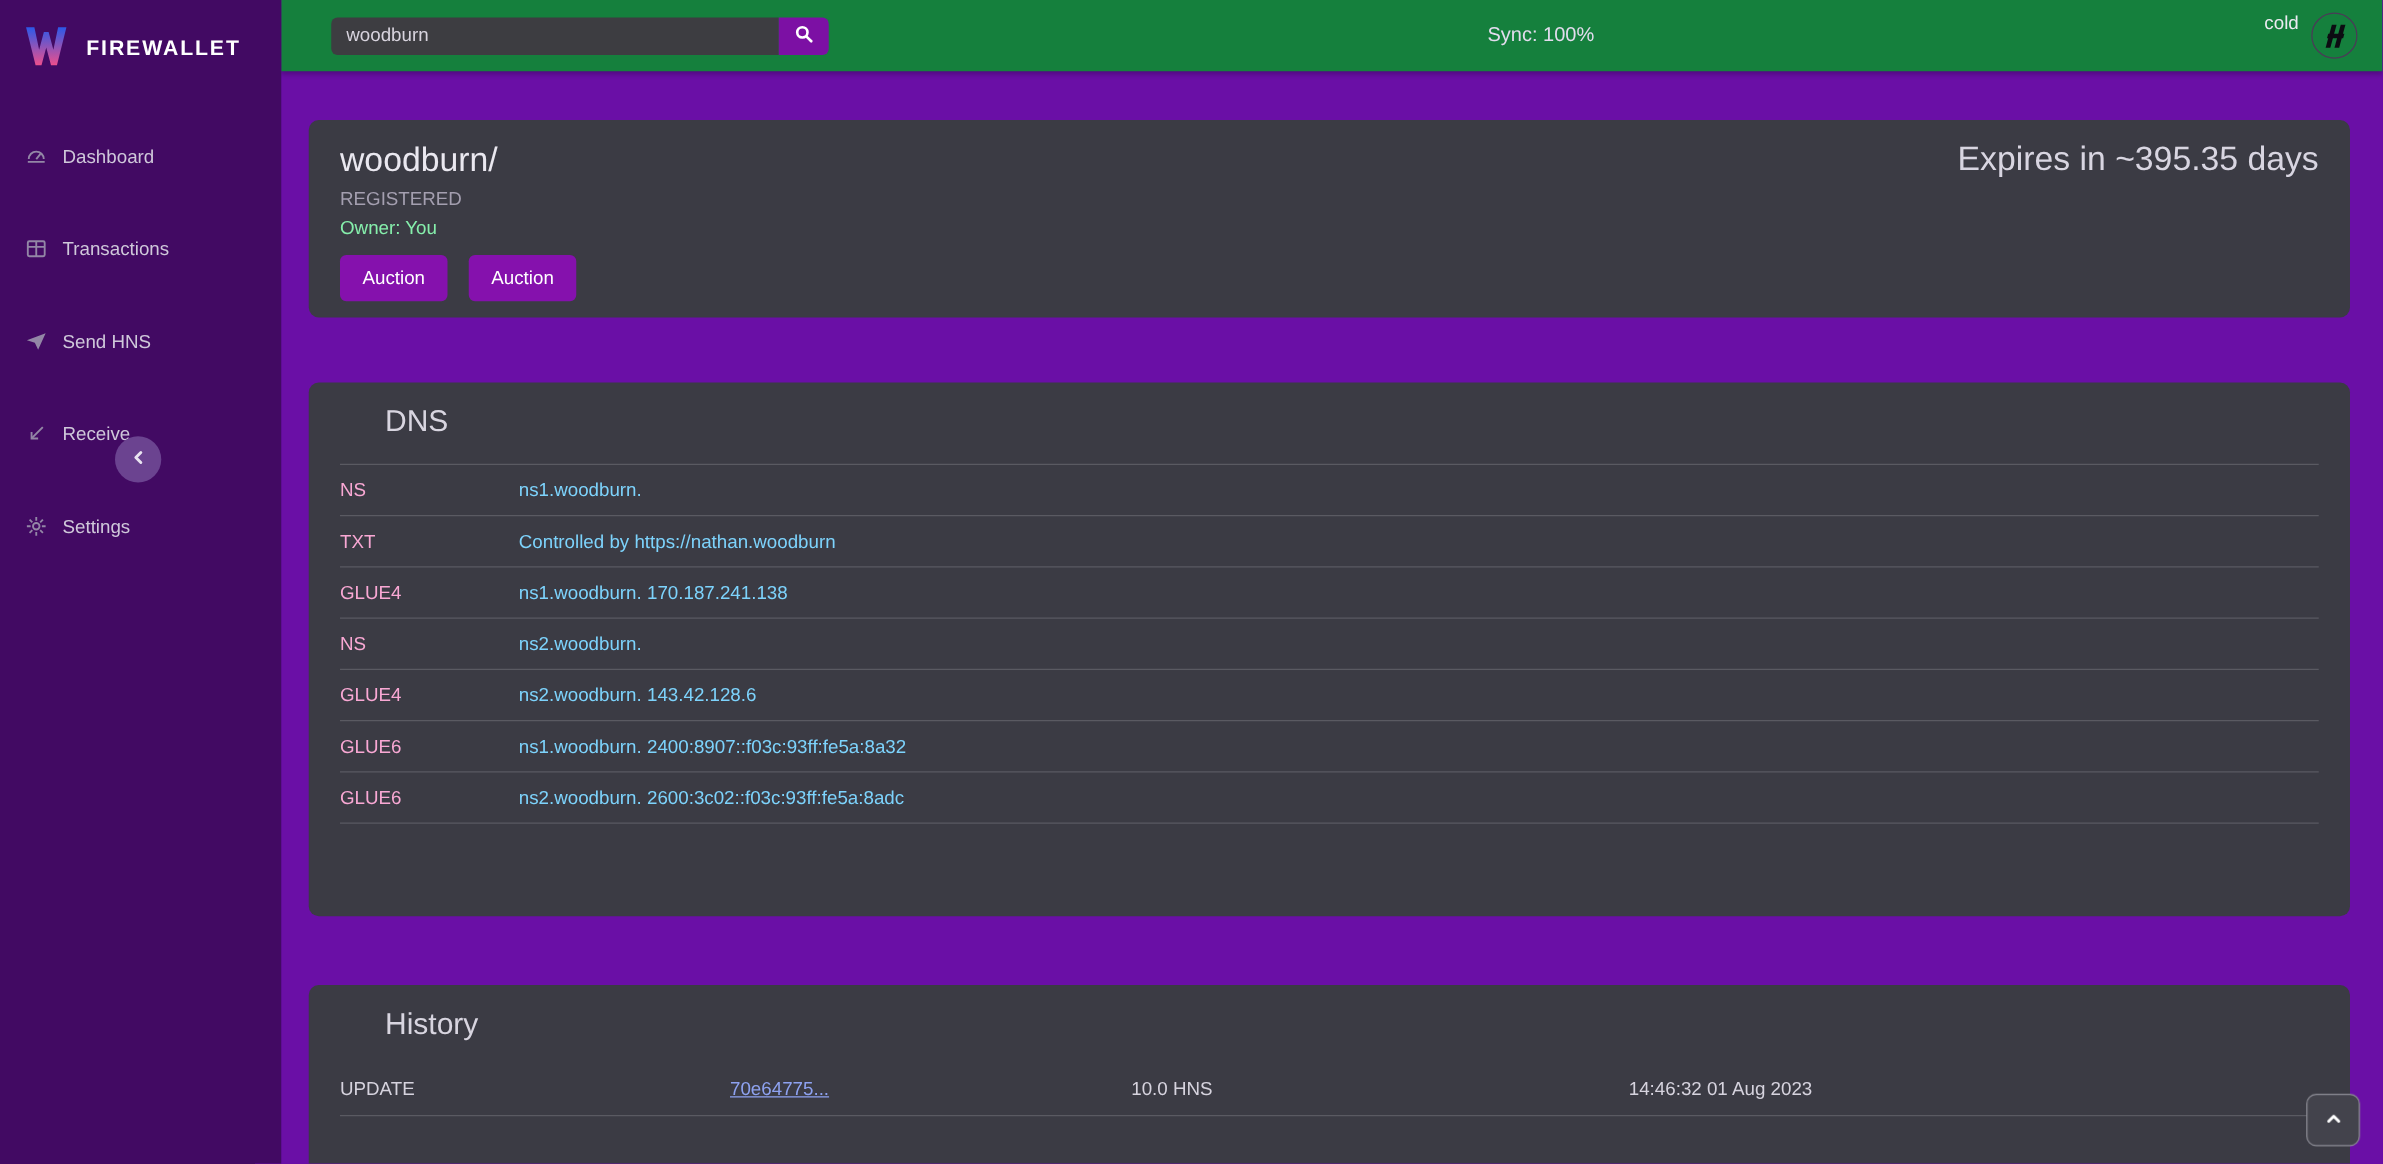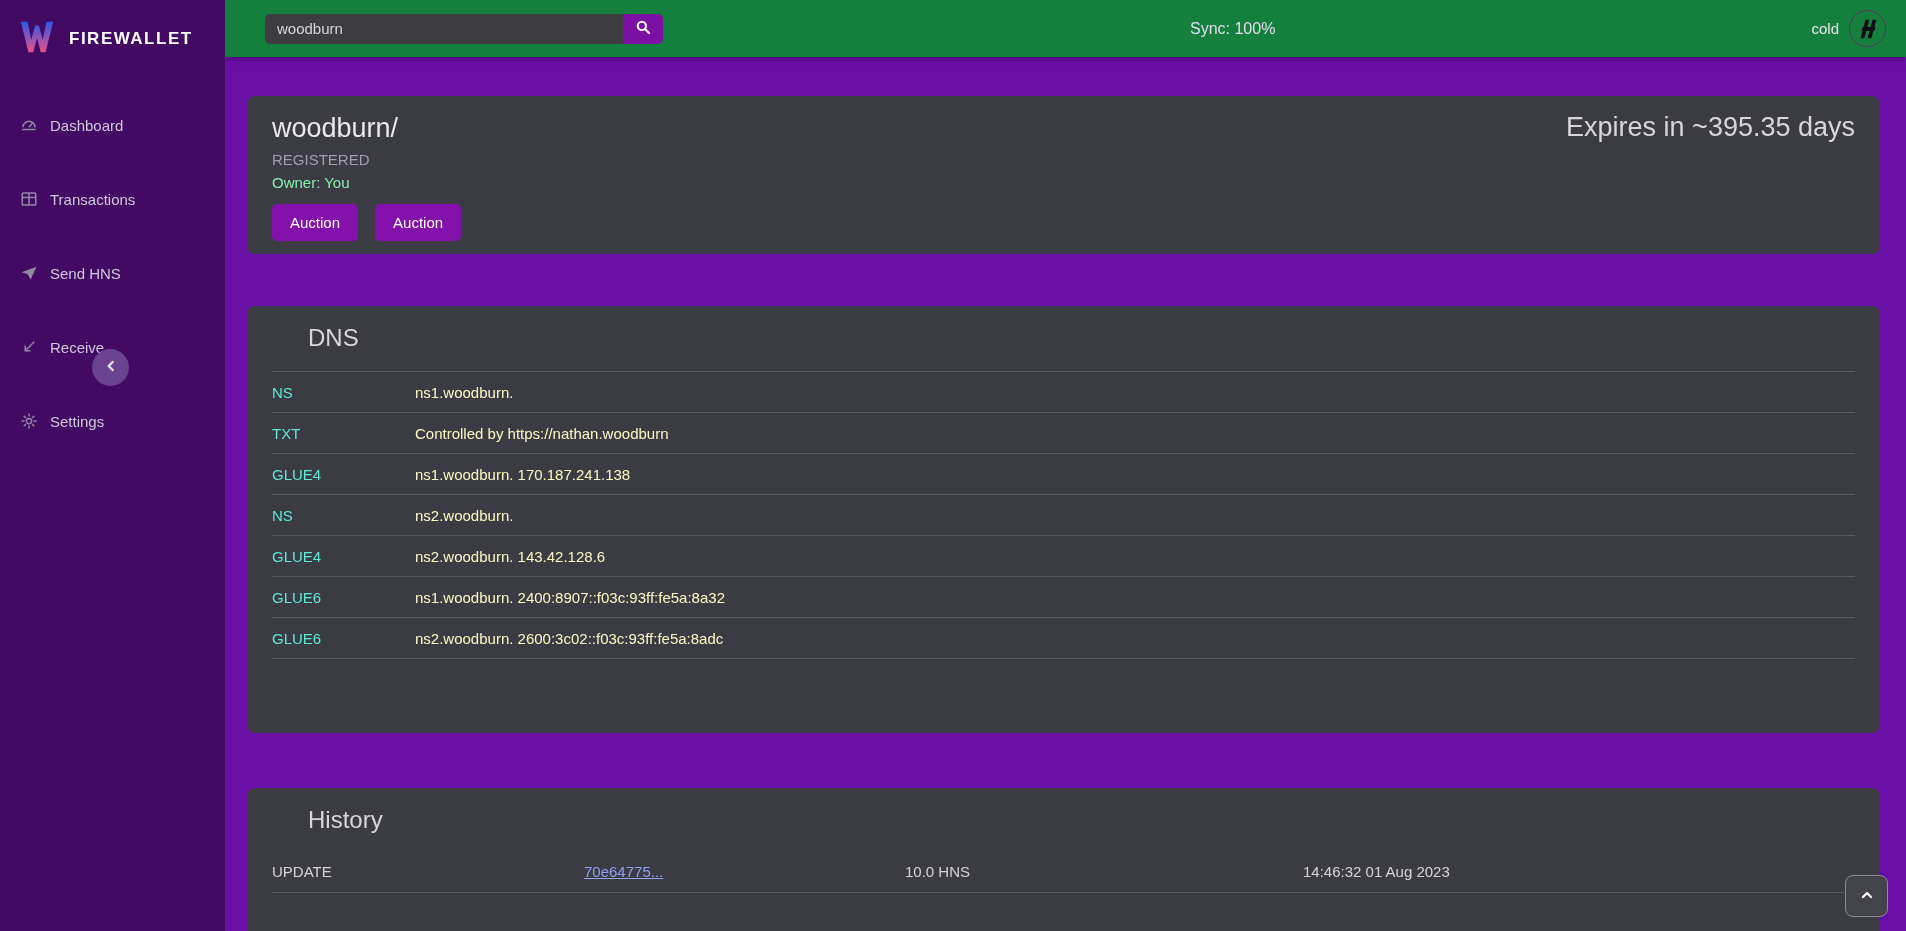--- a/index.html
+++ b/index.html
@@ -66,21 +66,21 @@
     width:40px; border:none; cursor:pointer;
     background:#7c10a4; border-radius:0 5px 5px 0;
     display:flex; align-items:center; justify-content:center; color:#fff;
   }
   .search-btn svg { width:18px; height:18px; }
   .sync-status {
     position:absolute; left:965px;
     color:#e3dcee; font-size:16px;
   }
   .topbar-right {
-    margin-left:auto; display:flex; align-items:center; gap:10px;
+    margin-left:auto; display:flex; gap:10px;
   }
   .wallet-name { color:#eceaf2; font-size:15px; }
   .hns-logo {
     width:37px; height:37px; border-radius:50%;
     border:1px solid #4a3b57;
     display:flex; align-items:center; justify-content:center;
   }
 
   .content {
     flex:1; background:#6a0fa6;
@@ -111,22 +111,22 @@
 
   .card-dns { padding:18px 25px 0 25px; height:427px; margin-bottom:55px; }
   .card-section-title { color:#d8d5e0; font-size:24px; font-weight:normal;margin-left:36px; }
   .dns-table { margin-top:19px; border-top:1px solid #5a5a62; }
   .dns-row {
     display:grid; grid-template-columns:143px 1fr;
     align-items:center; height:41px;
     border-bottom:1px solid #5a5a62;
     font-size:15px;
   }
-  .dns-type { color:#5eead4; }
-  .dns-value { color:#fef9c3; }
+  .dns-type { color:#f9a8d4; }
+  .dns-value { color:#7dd3fc; }
 
   .card-history { padding:18px 25px 0 25px; height:220px; }
   .history-table { margin-top:16px; }
   .history-header {
     display:grid; grid-template-columns:312px 321px 398px 1fr;
     height:38px; align-items:center;
     border-bottom:1px solid #5a5a62;
     font-size:15px; font-weight:bold; color:#e4e1ea;
   }
   .history-row {

